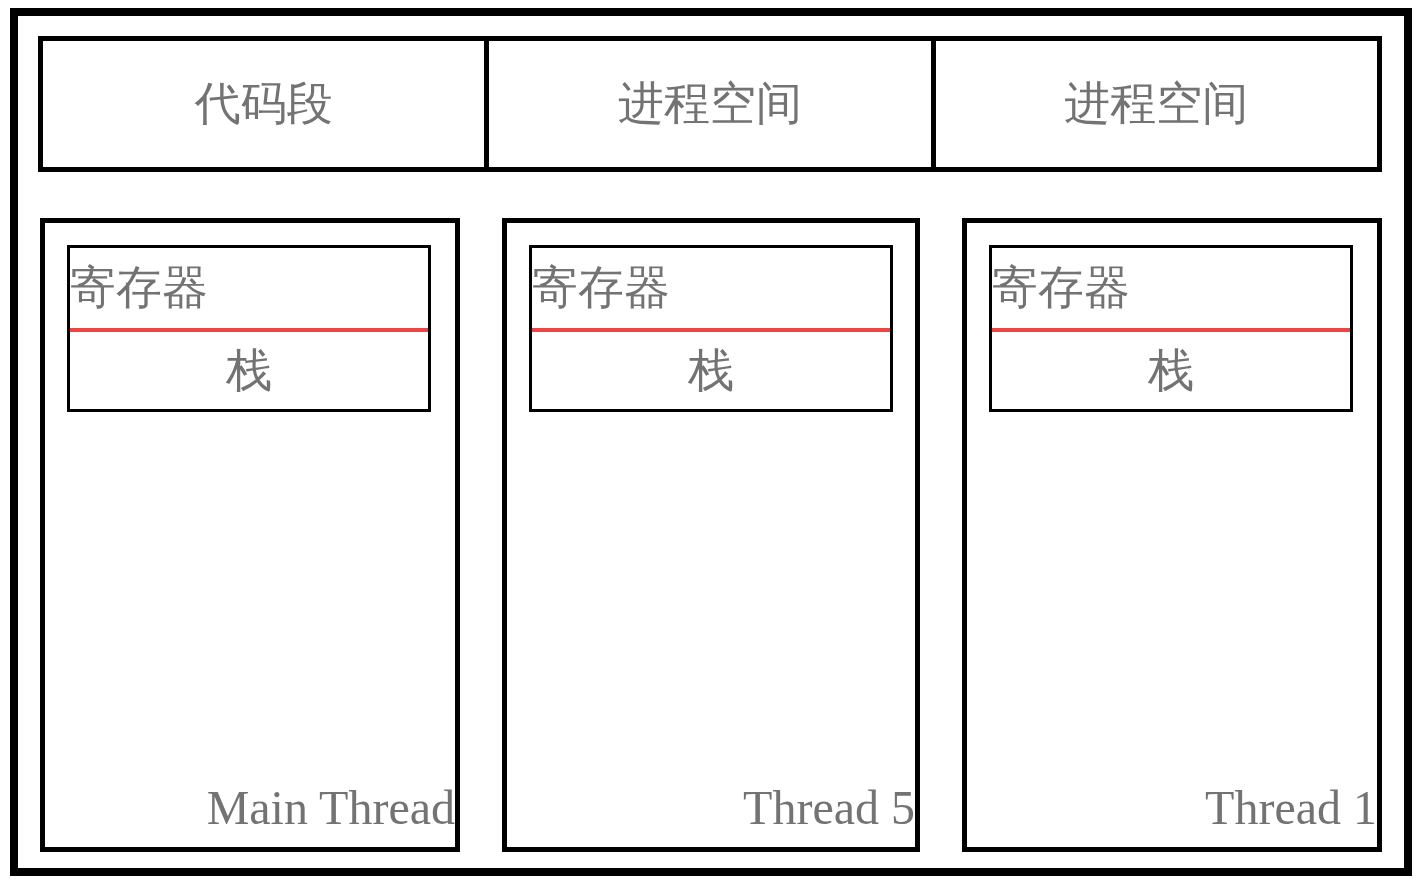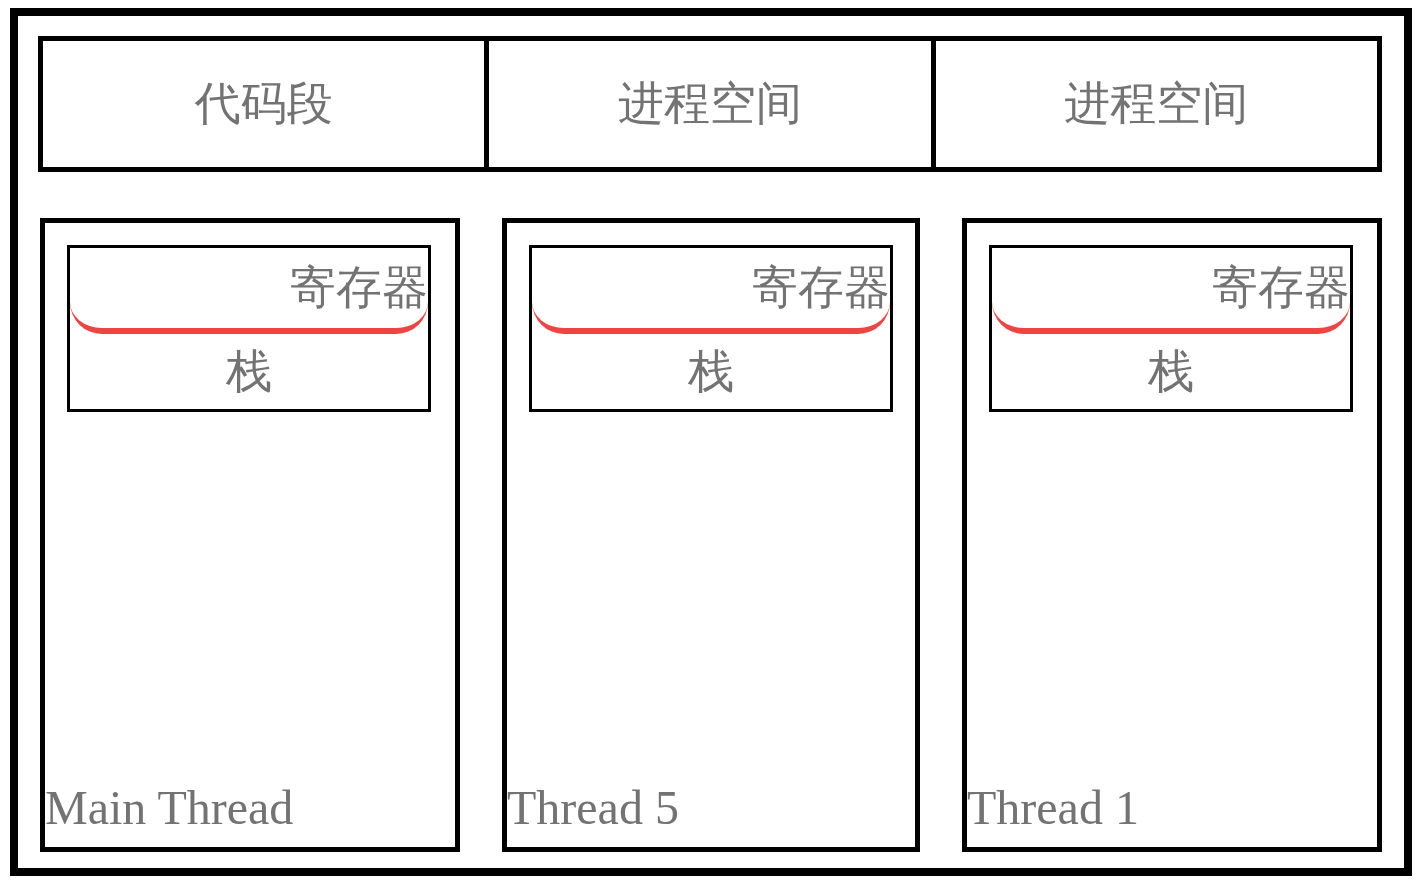--- a/index.html
+++ b/index.html
@@ -65,40 +65,39 @@
     top: 22px;
     width: 364px;
     height: 167px;
     border: 3px solid #000;
     box-sizing: border-box;
     display: flex;
     flex-direction: column;
   }
   .reg-row {
     height: 80px;
-    border-bottom: 6px solid #ef4444;
+    border-bottom: 4px solid #ef4444;
     display: flex;
     align-items: center;
-    justify-content: flex-end;
+    justify-content: flex-start;
     font-size: 46px;
-    border-radius: 32px;
   }
   .stack-row {
     flex: 1 1 auto;
     display: flex;
     align-items: center;
     justify-content: center;
     font-size: 46px;
   }
   .thread-label {
     position: absolute;
     left: 0;
     right: 0;
     bottom: 12px;
-    text-align: left;
+    text-align: right;
     font-size: 48px;
     white-space: nowrap;
   }
 </style>
 </head>
 <body>
 
 <div class="canvas">
   <div class="outer-frame">
 

